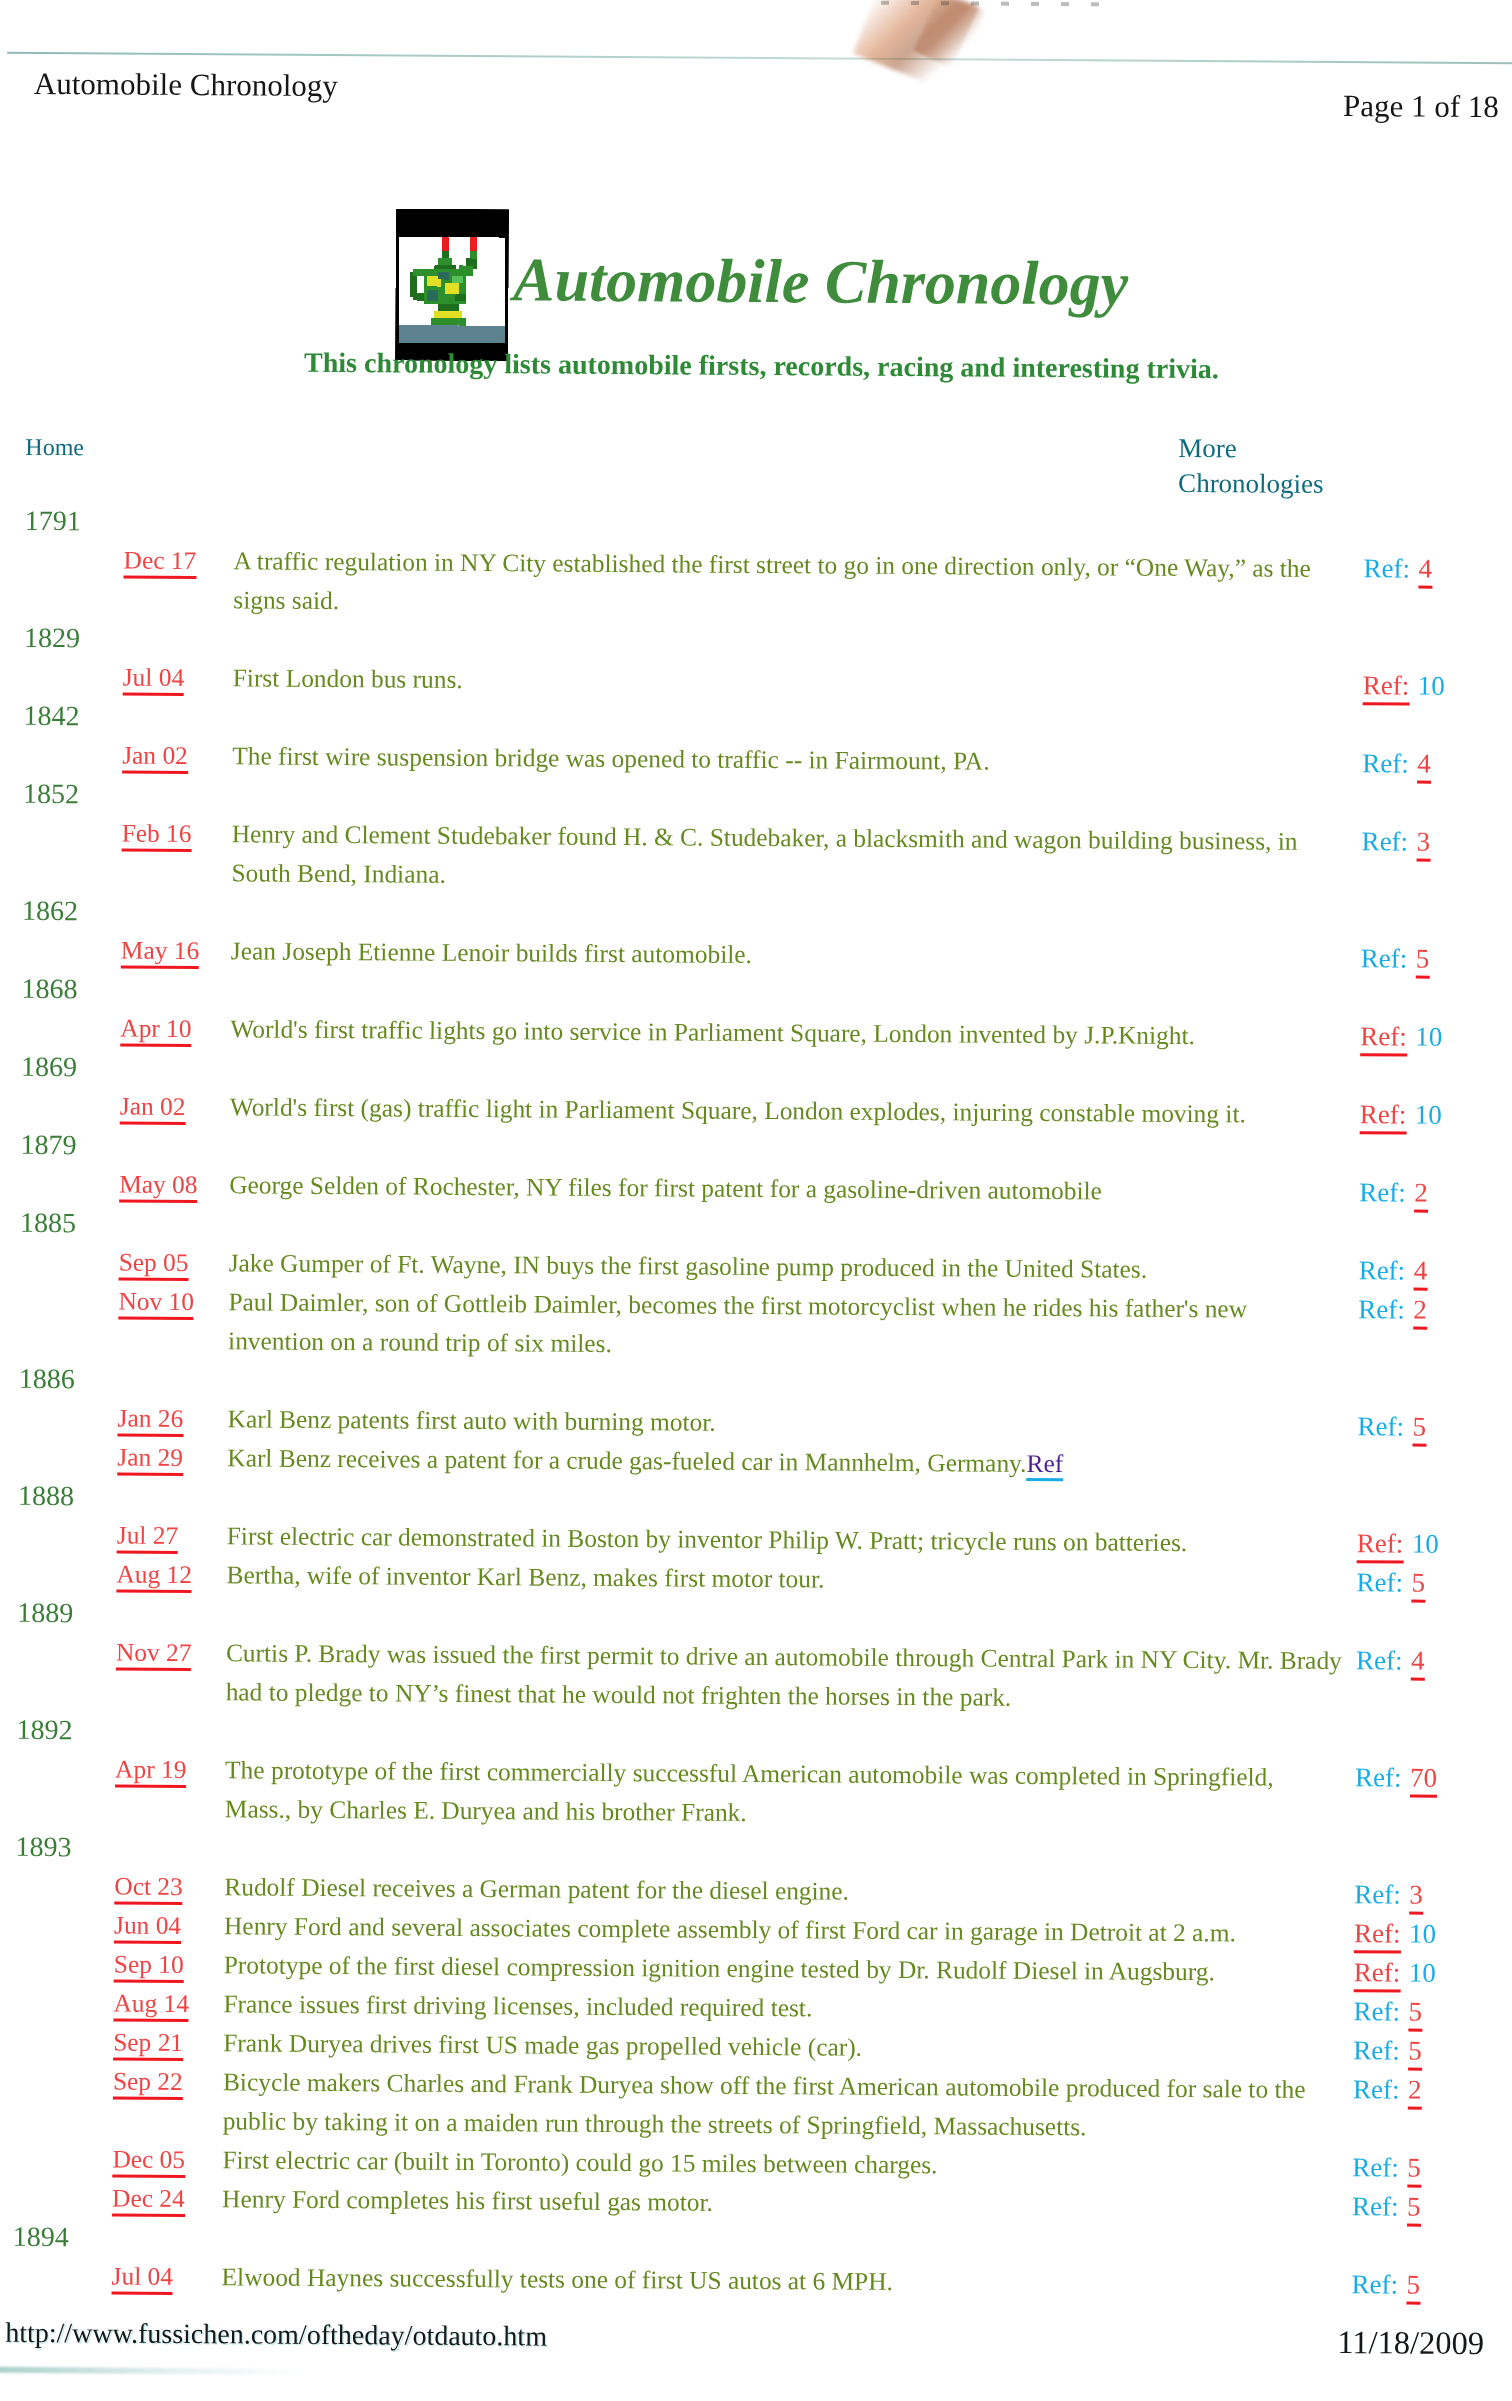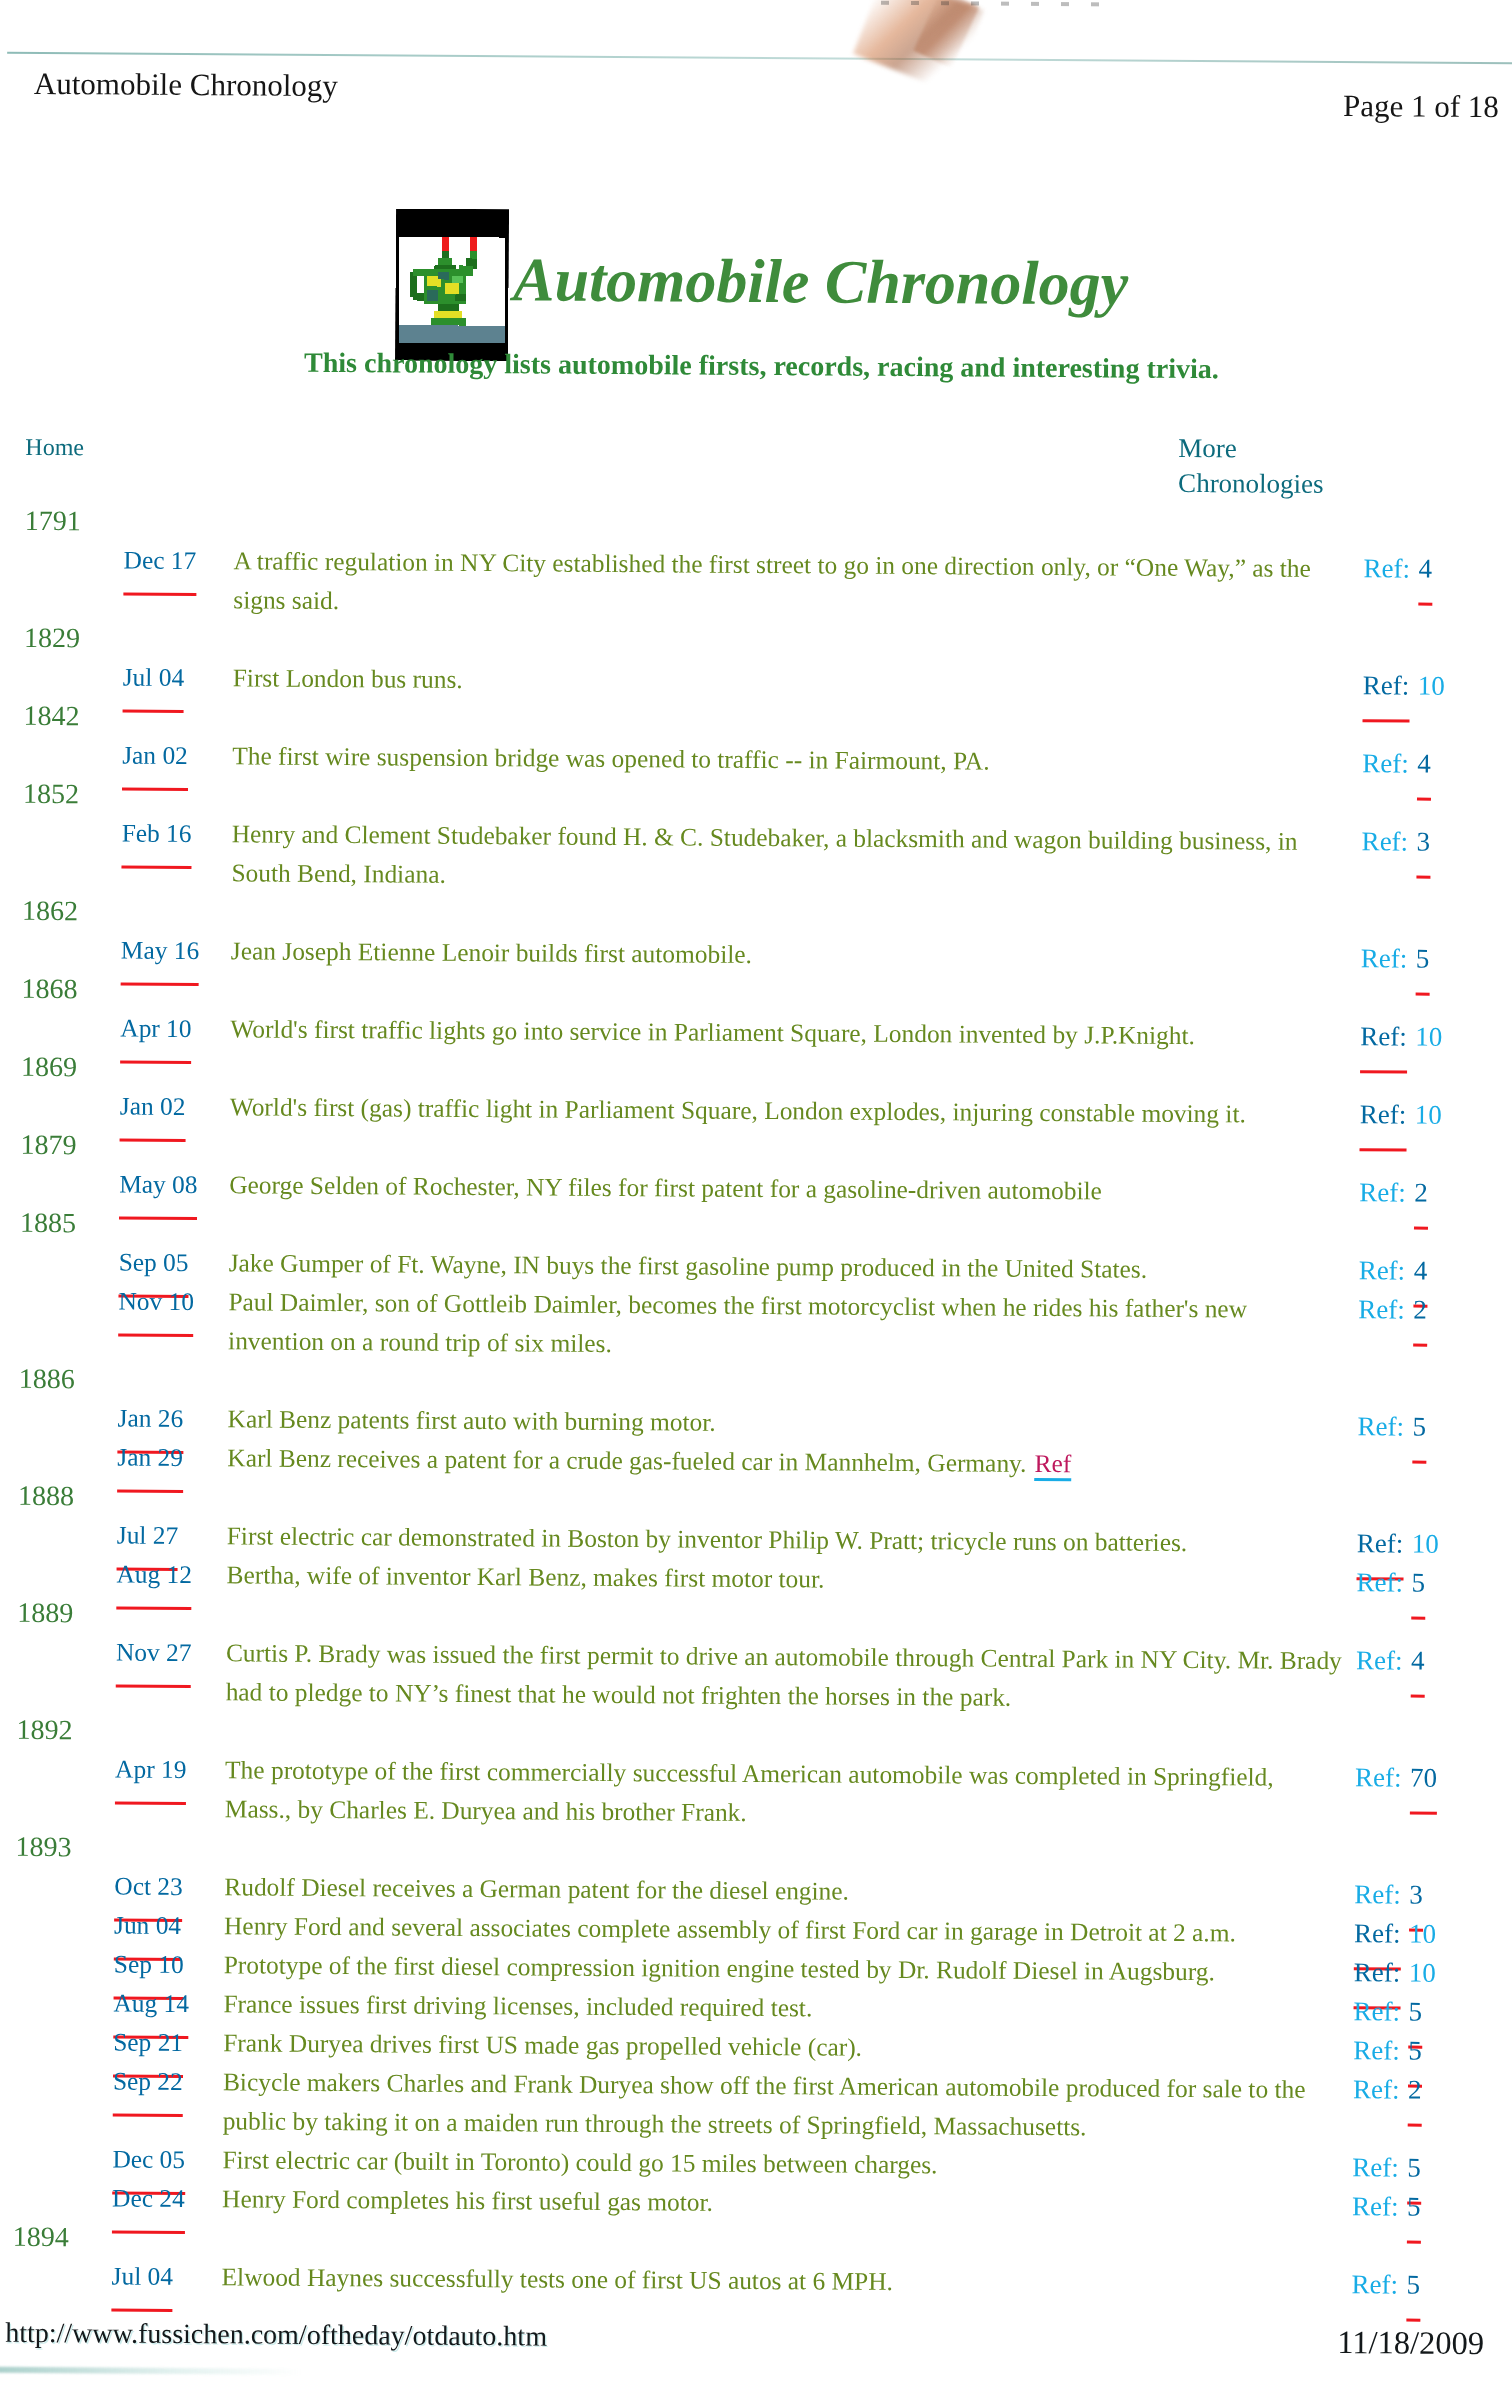--- a/index.html
+++ b/index.html
@@ -52,24 +52,24 @@
 
   
   .timeline{position:absolute;top:506px;left:0;right:0;}
   .year-row{margin-left:21px;font-size:28px;line-height:39px;color:#3a7d38;}
   .entry-row{display:grid;grid-template-columns:110px 1130px 1fr;
     margin-left:120px;align-items:start;}
   .date-cell{font-size:25.4px;line-height:39px;white-space:nowrap;}
   .text-cell{font-size:25.4px;line-height:39px;color:#66891f;padding-right:14px;}
   .ref-cell{font-size:27px;line-height:39px;white-space:nowrap;}
 
-  .red-link{color:#0369a1;border-bottom:3.5px solid #f01820;padding-bottom:19px;}
+  .red-link{color:#ef4444;border-bottom:3.5px solid #f01820;padding-bottom:2px;}
   .ref-cyan{color:#18ace6;}
   .ref-num{margin-left:8.5px;}
-  .inline-ref{color:#be185d;border-bottom:3.5px solid #18ace6;padding-bottom:1.4px;margin-left:8px;}
+  .inline-ref{color:#4c1d95;border-bottom:3.5px solid #18ace6;padding-bottom:1.4px;margin-left:0;}
 </style>
 </head>
 <body>
 
 <div id="page">
   <div id="scan">
 
     <div class="artifact top-line"></div>
     <div class="artifact rust-smudge"></div>
     <div class="artifact rust-smudge2"></div>

